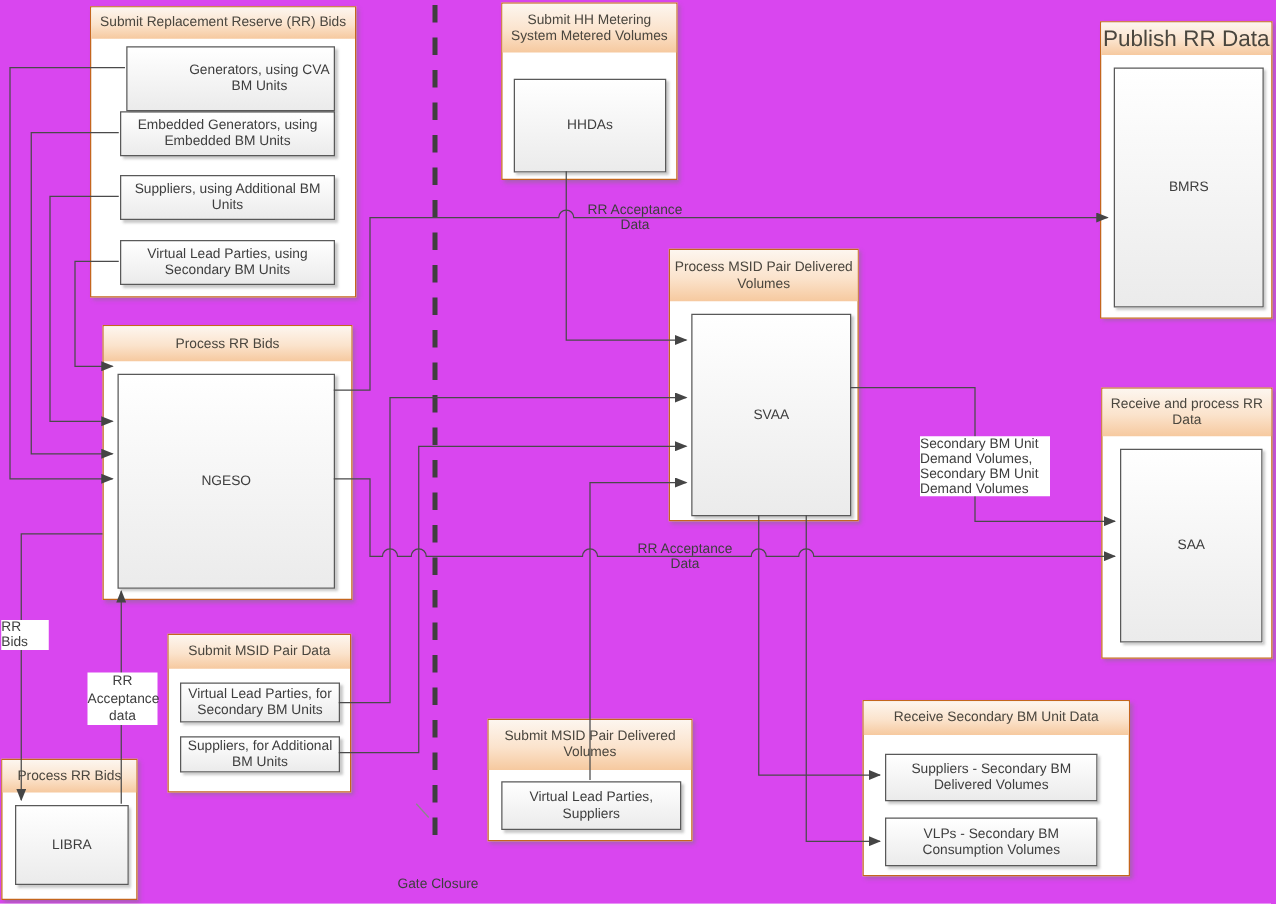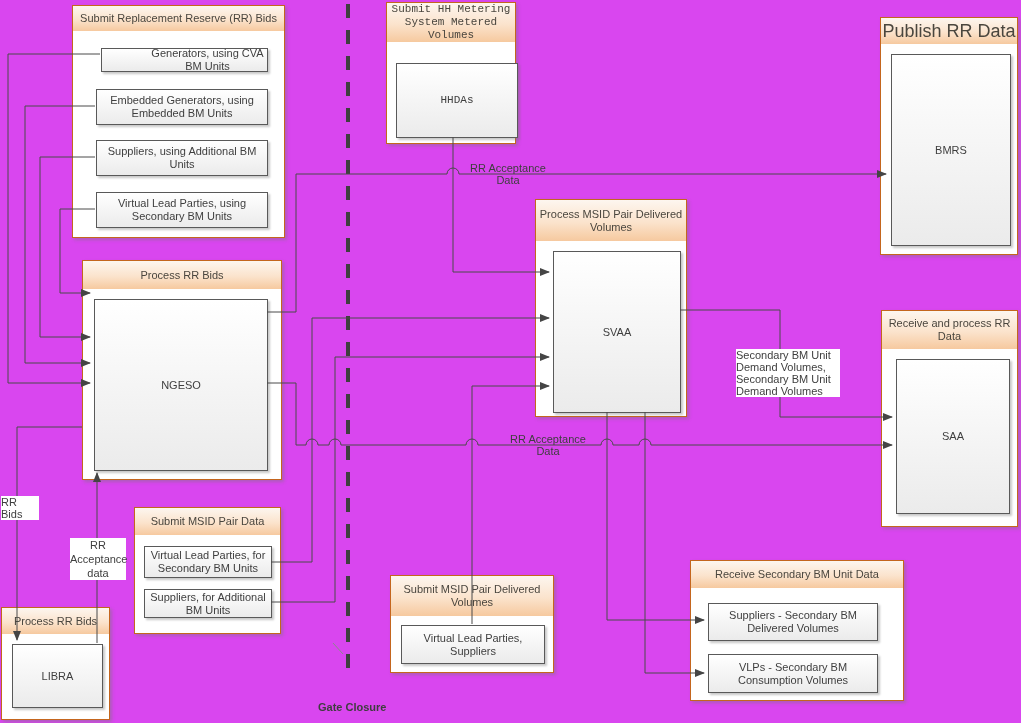--- a/index.html
+++ b/index.html
@@ -11,41 +11,41 @@
          text-align:center;background:linear-gradient(to bottom,#FDF6EF 0%,#FBE3CC 55%,#F6C99F 100%);
          color:#4A463E;font-size:11px;line-height:13px;white-space:pre-line;}
   .group-header.fs14{font-size:18px;line-height:16px;}
   .node{position:absolute;border:1px solid #595959;background:linear-gradient(to bottom,#FFFFFF,#EBEBEB);
         box-shadow:2px 2px 2px rgba(120,120,120,.4);display:flex;align-items:center;justify-content:center;
         text-align:center;font-size:11px;line-height:13px;color:#3E3E3E;box-sizing:border-box;padding:2px;}
   .edges{position:absolute;left:0;top:0;pointer-events:none;}
   .edge-label{position:absolute;font-size:11px;line-height:12px;color:#3E3E3E;white-space:pre-line;text-align:center;}
   .edge-label.bg{background:#fff;}
   .edge-label.left{text-align:left;}
-  .edge-label.bold{font-weight:bold;}
+  .edge-label.bold{font-weight:normal;}
 </style>
 </head>
 <body>
 
 <div class="canvas">
 
   <div class="group" style="left:72px;top:5px;width:213px;height:233px;">
     <div class="group-header" style="height:25px;">Submit Replacement Reserve (RR) Bids</div>
-    <div class="node" style="left:28px;top:42px;width:167px;height:24px;padding-left:48px;">Generators, using CVA BM Units</div>
+    <div class="node" style="left:28px;top:31px;width:167px;height:52px;padding-left:48px;">Generators, using CVA BM Units</div>
     <div class="node" style="left:23px;top:83px;width:172px;height:36px;">Embedded Generators, using Embedded BM Units</div>
     <div class="node" style="left:23px;top:134px;width:172px;height:36px;">Suppliers, using Additional BM Units</div>
     <div class="node" style="left:23px;top:186px;width:172px;height:36px;">Virtual Lead Parties, using Secondary BM Units</div>
   </div>
 
   <div class="group" style="left:82px;top:260px;width:200px;height:220px;">
     <div class="group-header" style="height:28px;">Process RR Bids</div>
     <div class="node" style="left:11px;top:38px;width:174px;height:172px;">NGESO</div>
   </div>
 
-  <div class="group" style="left:386px;top:2px;width:130px;height:142px;font-family:Liberation Mono, monospace;">
+  <div class="group" style="left:401px;top:2px;width:141px;height:142px;">
     <div class="group-header" style="height:39px;">Submit HH Metering
 System Metered Volumes</div>
     <div class="node" style="left:9px;top:60px;width:122px;height:75px;">HHDAs</div>
   </div>
 
   <div class="group" style="left:535px;top:199px;width:152px;height:218px;">
     <div class="group-header" style="height:41px;">Process MSID Pair Delivered
 Volumes</div>
     <div class="node" style="left:17px;top:51px;width:128px;height:162px;">SVAA</div>
   </div>

